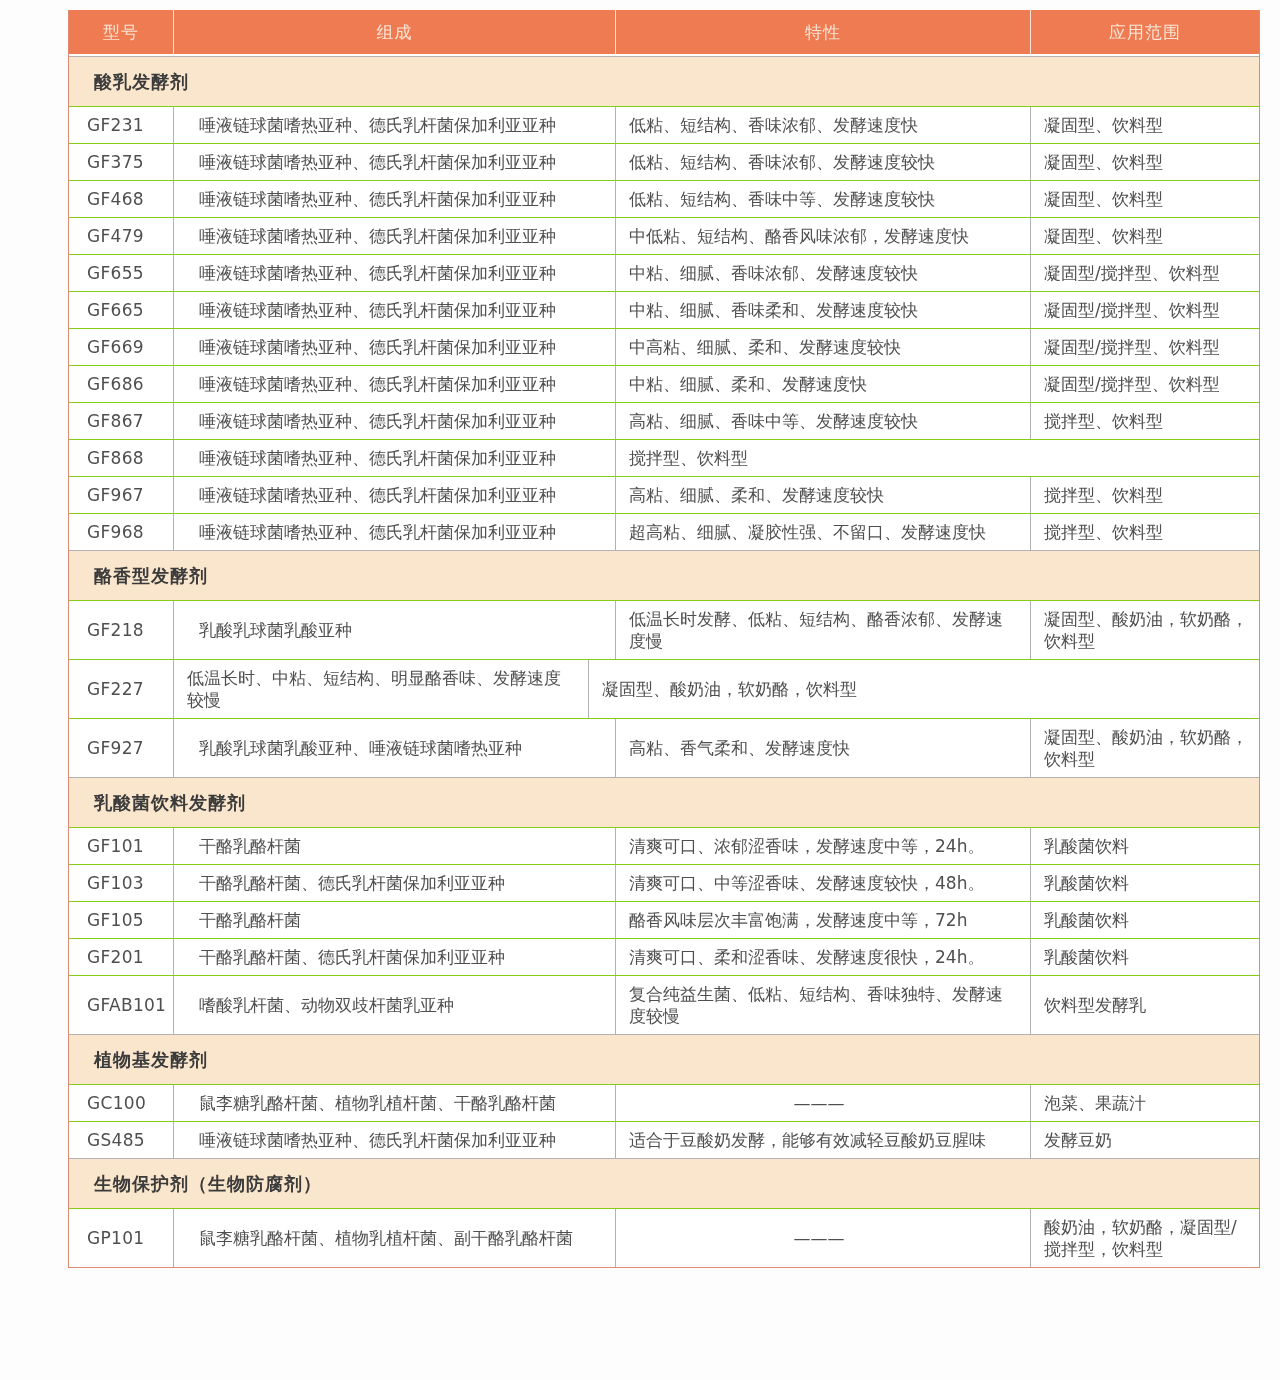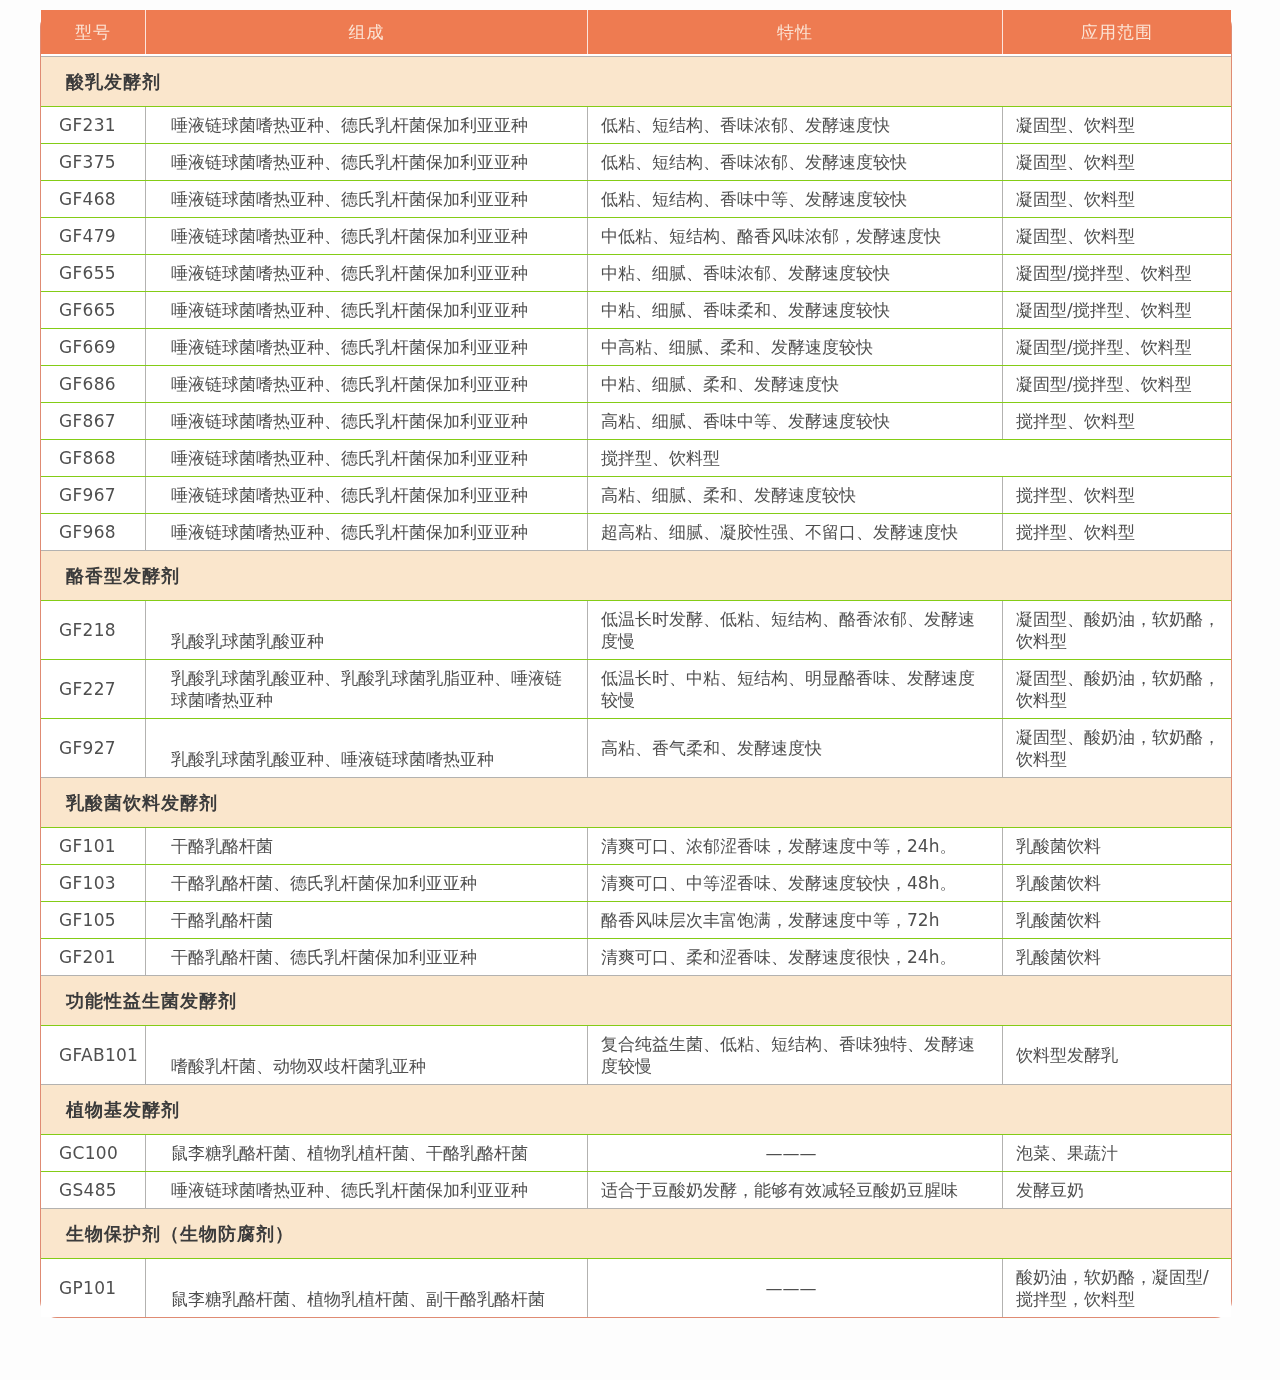--- a/index.html
+++ b/index.html
@@ -4,26 +4,25 @@
 <style>
   * { box-sizing: border-box; margin: 0; padding: 0; }
   html, body {
     width: 1280px;
     background: #fdfdfd;
     font-family: "DejaVu Sans", "Liberation Sans", sans-serif;
   }
   body { min-height: 1380px; }
   .table-wrap {
     width: 1192px;
-    margin: 10px 43px 0 40px;
+    margin: 10px 43px 0 68px;
     border-left: 1px solid #df8b73;
     border-right: 1px solid #df8b73;
     border-bottom: 1px solid #df8b73;
     background: #ffffff;
-    border-radius: 17px;
   }
   .header-row {
     display: flex;
     height: 46px;
     background: #ee7b51;
     border-bottom: 2px solid #ffffff;
   }
   .hcell {
     display: flex;
     align-items: center;
@@ -57,21 +56,21 @@
   }
   .data-row .cell {
     display: flex;
     align-items: center;
     font-size: 17px;
     color: #4f4f4f;
     line-height: 22px;
   }
   .data-row .cell:not(:last-child) { border-right: 1px solid #b3b2b0; }
   .cell.model   { padding: 7px 4px 7px 18px; letter-spacing: 0.3px; }
-  .cell.comp    { padding: 7px 10px 7px 25px; align-items: flex-end; }
+  .cell.comp    { padding: 7px 10px 7px 25px; }
   .cell.feat    { padding: 7px 16px 7px 13px; }
   .cell.appl    { padding: 7px 8px 7px 13px; }
   .cell.center  { justify-content: center; padding-left: 8px; }
 </style>
 </head>
 <body>
 
 <div class="table-wrap">
   <div class="header-row">
     <div class="hcell c0">型号</div>
@@ -258,23 +257,20 @@
           <span>低温长时发酵、低粘、短结构、酪香浓郁、发酵速度慢</span>
         </div>
         <div class="cell appl c3">
           <span>凝固型、酸奶油，软奶酪，饮料型</span>
         </div>
       </div>
       <div class="data-row">
         <div class="cell model c0">
           <span>GF227</span>
         </div>
-        <div class="cell comp c1">
-          <span>乳酸乳球菌乳酸亚种、乳酸乳球菌乳脂亚种、唾液链球菌嗜热亚种</span>
-        </div>
         <div class="cell feat c2">
           <span>低温长时、中粘、短结构、明显酪香味、发酵速度较慢</span>
         </div>
         <div class="cell appl c3">
           <span>凝固型、酸奶油，软奶酪，饮料型</span>
         </div>
       </div>
       <div class="data-row">
         <div class="cell model c0">
           <span>GF927</span>
@@ -339,21 +335,20 @@
         <div class="cell comp c1">
           <span>干酪乳酪杆菌、德氏乳杆菌保加利亚亚种</span>
         </div>
         <div class="cell feat c2">
           <span>清爽可口、柔和涩香味、发酵速度很快，24h。</span>
         </div>
         <div class="cell appl c3">
           <span>乳酸菌饮料</span>
         </div>
       </div>
-      <div class="section-row">功能性益生菌发酵剂</div>
       <div class="data-row">
         <div class="cell model c0">
           <span>GFAB101</span>
         </div>
         <div class="cell comp c1">
           <span>嗜酸乳杆菌、动物双歧杆菌乳亚种</span>
         </div>
         <div class="cell feat c2">
           <span>复合纯益生菌、低粘、短结构、香味独特、发酵速度较慢</span>
         </div>

